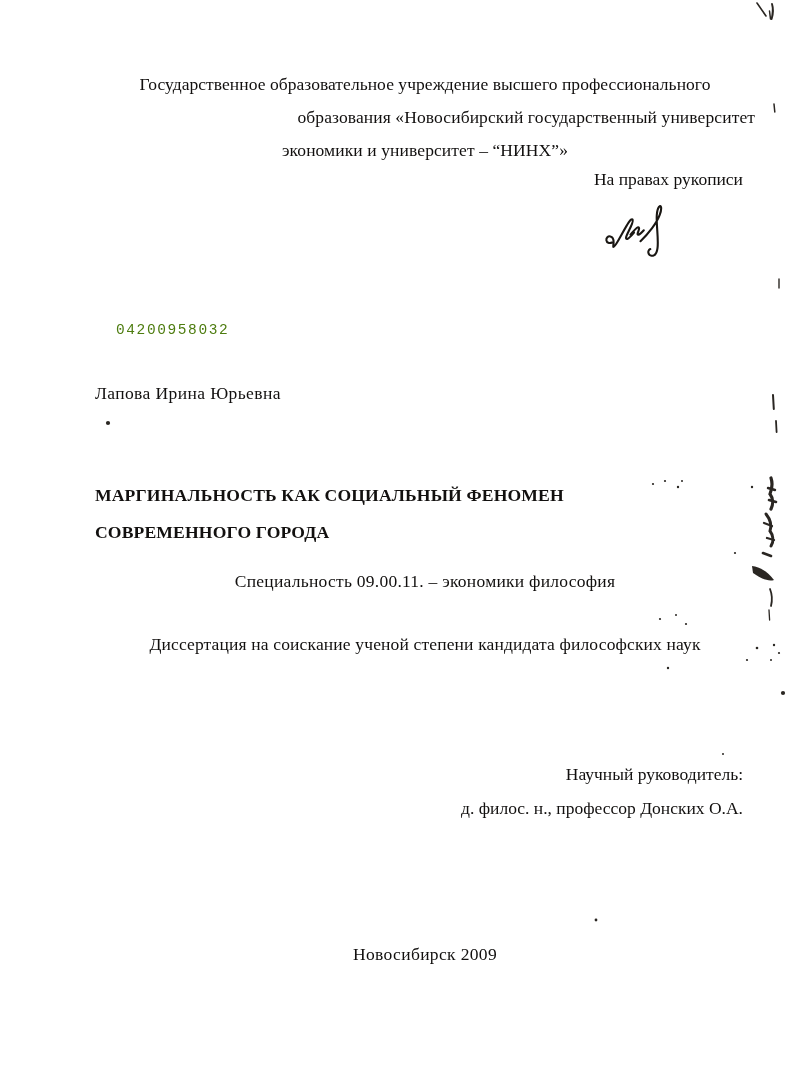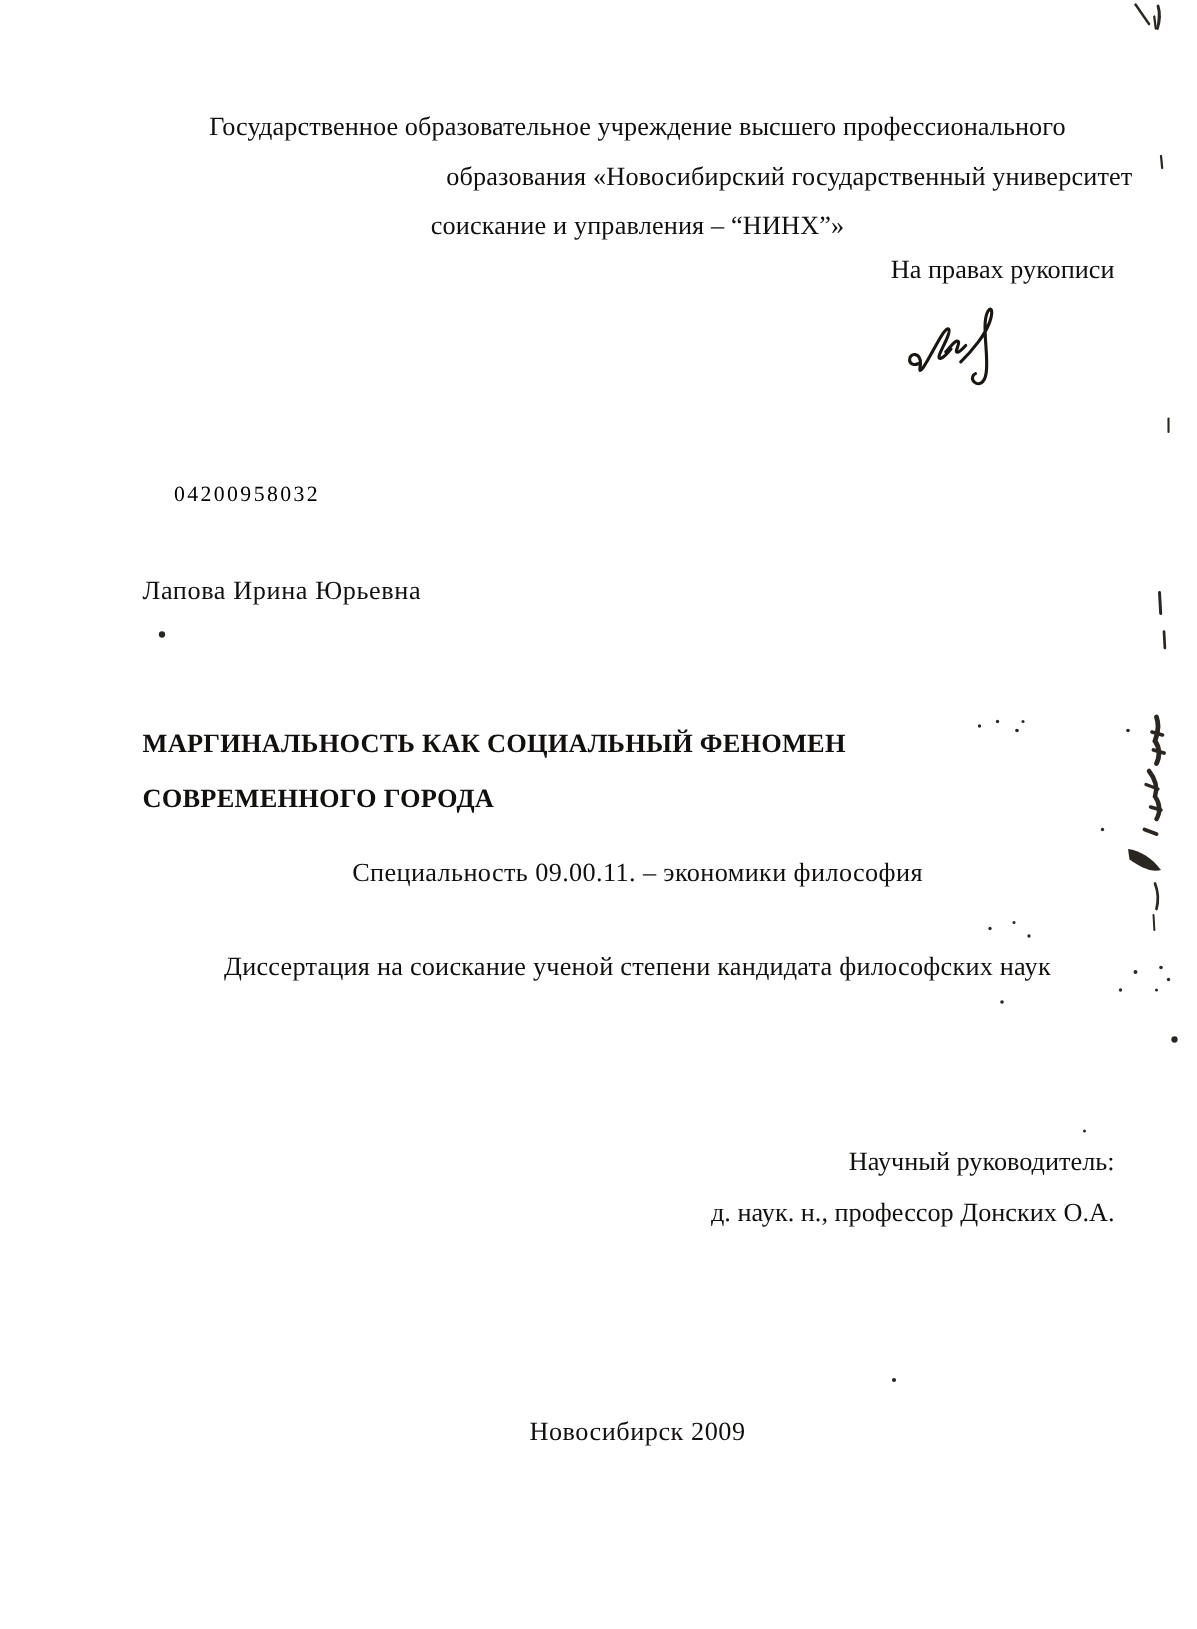--- a/index.html
+++ b/index.html
@@ -53,24 +53,24 @@
     width: 86px;
     height: 62px;
   }
   .signature svg { display: block; width: 100%; height: 100%; }
 
   
   .catalog-number {
     position: absolute;
     left: 116px;
     top: 322px;
-    font-family: Liberation Serif, serif;
+    font-family: Liberation Mono, monospace;
     font-size: 14.5px;
     letter-spacing: 1.6px;
-    color: #000000;
+    color: #4d7c0f;
   }
 
   
   .author {
     position: absolute;
     left: 95px;
     top: 383px;
     width: 660px;
     text-align: left;
     font-size: 17.5px;
@@ -137,21 +137,21 @@
   .artifact-layer svg { position: absolute; top: 0; left: 0; overflow: visible; }
 </style>
 </head>
 <body>
 
 <div class="page">
 
   <div class="institution">
     <span class="line line-1">Государственное образовательное учреждение высшего профессионального</span>
     <span class="line line-2">образования «Новосибирский государственный университет</span>
-    <span class="line line-3">соискание и управления – “НИНХ”»</span>
+    <span class="line line-3">экономики и университет – “НИНХ”»</span>
   </div>
 
   <div class="rights">На правах рукописи</div>
 
   <div class="signature">
     <svg viewBox="0 0 86 62" fill="none" xmlns="http://www.w3.org/2000/svg">
       <path d="M8 46.5c-2.6 1.2-5.2 0.2-5.6-2.2-0.4-2.4 1.7-4.4 3.9-3.9 2.4 0.5 3.4 3.3 3.3 6.2-0.1 2.3-0.7 4.1-0.2 4.4 0.7 0.4 2.6-2.6 5.3-7.3 3.4-5.9 7.4-13.6 10-17.4 1.8-2.6 3-3.4 3.7-2.9 0.9 0.7 0.2 3.3-1.5 7.1-1.9 4.2-4.3 8.5-4.8 10.7-0.3 1.4 0.2 2 1.2 1.7 1.6-0.5 4.2-3.3 6.7-6.3" stroke="#1a1713" stroke-width="2.1" stroke-linecap="round" stroke-linejoin="round"></path>
       <path d="M26.5 38.6c2.1-2.3 4.3-5.2 6.2-6.6 1.3-1 2.2-0.9 2.4 0.2 0.2 1.3-0.9 3.4-1.4 5-0.3 1.1-0.1 1.7 0.7 1.6 1.3-0.2 3.4-2.3 5.4-4.5" stroke="#1a1713" stroke-width="2.1" stroke-linecap="round" stroke-linejoin="round"></path>
       <path d="M36.5 45.2c3.8-3.6 8.2-8.6 11.6-13.1 3.6-4.8 6.1-9.1 7.6-13.2 1.3-3.6 1.7-6.5 1.3-7.9-0.3-1.1-1.1-1.2-1.9-0.2-1.1 1.3-2 4.2-2.3 8.2-0.35 4.6 0.1 10.3 0.5 16 0.45 6.3 0.8 12.7 0.2 17.2-0.5 3.9-1.7 6.3-3.6 7.2-2 0.95-4.3 0.1-5.2-1.7-0.9-1.8-0.2-3.9 1.6-4.6" stroke="#1a1713" stroke-width="2.1" stroke-linecap="round" stroke-linejoin="round"></path>
     </svg>
@@ -165,21 +165,21 @@
     <span class="line">МАРГИНАЛЬНОСТЬ КАК СОЦИАЛЬНЫЙ ФЕНОМЕН</span>
     <span class="line">СОВРЕМЕННОГО ГОРОДА</span>
   </div>
 
   <div class="specialty">Специальность 09.00.11. – экономики философия</div>
 
   <div class="degree">Диссертация на соискание ученой степени кандидата философских наук</div>
 
   <div class="supervisor">
     <span class="line">Научный руководитель:</span>
-    <span class="line">д. наук. н., профессор Донских О.А.</span>
+    <span class="line">д. филос. н., профессор Донских О.А.</span>
   </div>
 
   <div class="footer">Новосибирск 2009</div>
 
   <div class="artifact-layer">
     <svg width="798" height="1086" viewBox="0 0 798 1086" xmlns="http://www.w3.org/2000/svg">
       <path d="M757 3 L766 16" stroke="#2a2622" stroke-width="1.6" stroke-linecap="round"></path>
       <path d="M772 4 C773.6 9, 773.2 14, 771.6 19" stroke="#2a2622" stroke-width="1.9" stroke-linecap="round"></path>
       <path d="M769.5 11 L770.5 19" stroke="#2a2622" stroke-width="1.5" stroke-linecap="round"></path>
       <path d="M774 104 L774.8 112" stroke="#2a2622" stroke-width="1.5" stroke-linecap="round"></path>

